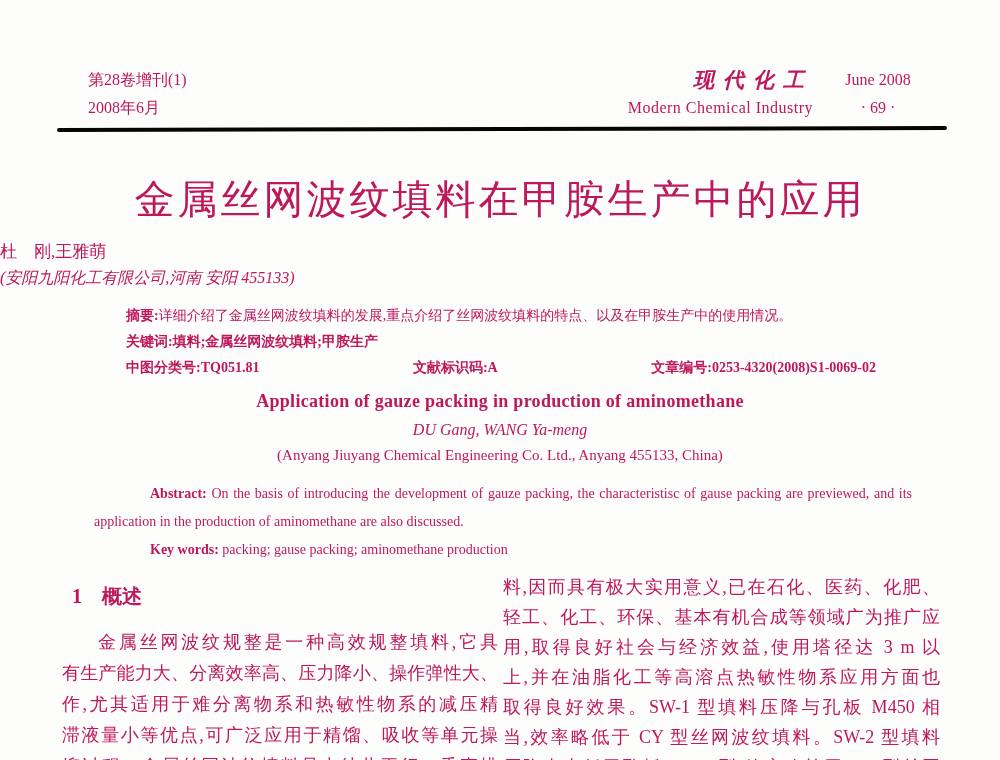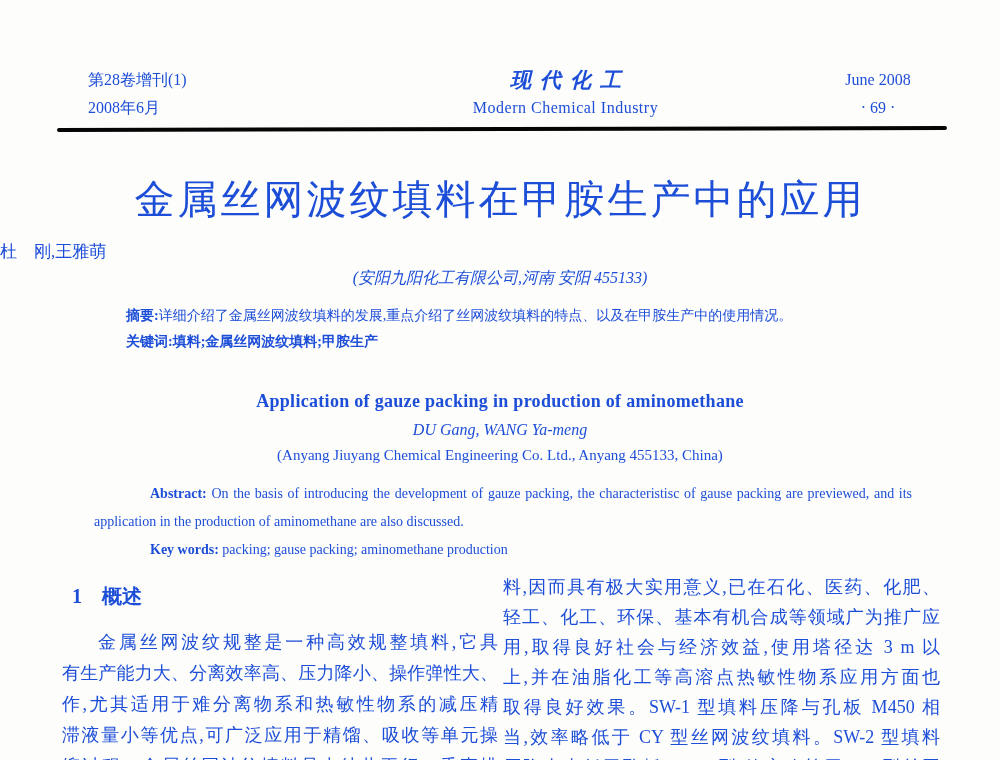--- a/index.html
+++ b/index.html
@@ -1,36 +1,36 @@
 <!DOCTYPE html>
 <html><head>
 <meta charset="utf-8">
 <style>
   * { margin:0; padding:0; box-sizing:border-box; }
   html,body { background:#ffffff; }
   .page {
     position:relative; width:1000px; height:760px;
     background:#fdfdfb; overflow:hidden;
-    font-family:"Liberation Serif", serif; color:#1d4ed8;padding-left:32px;
+    font-family:"Liberation Serif", serif; color:#be185d;padding-left:32px;
   }
   
   .header { position:absolute; top:66px; left:88px; width:855px; display:flex; }
   .h-left { width:230px; font-size:16px; line-height:28px; }
-  .h-center { flex:1; text-align:center; }
+  .h-center { flex:1; text-align:right; }
   .journal-cn { font-size:21px; font-weight:bold; font-style:italic; letter-spacing:9px; padding-left:9px; }
   .journal-en { font-size:16px; margin-top:5px; letter-spacing:0.5px; }
   .h-right { width:130px; text-align:center; font-size:16px; line-height:28px; }
   .rule { position:absolute; top:127px; left:57px; width:890px; height:4px;
           background:#050505; border-radius:2px; transform:rotate(-0.12deg); }
   
   .title-cn { position:absolute; top:172px; left:0; width:100%; text-align:center;
               font-family:"Liberation Sans", sans-serif; font-weight:normal;
               font-size:40px; letter-spacing:3px; }
   .authors-cn { position:absolute; top:240px; left:0; width:100%; font-size:17px; }
-  .affil-cn { position:absolute; top:268px; left:0; width:100%; text-align:center;
+  .affil-cn { position:absolute; top:268px; left:0; width:100%; 
               font-size:16px; font-style:italic; }
   
   .meta { position:absolute; top:303px; left:126px; width:750px; font-size:14px; line-height:26px; }
   .meta .lbl { font-weight:bold; }
   .meta .kwline { font-weight:bold; }
   .meta-row3 { display:flex; justify-content:space-between; font-weight:bold; }
   
   .title-en { position:absolute; top:391px; left:0; width:100%; text-align:center;
               font-size:18px; font-weight:bold; letter-spacing:0.3px; }
   .authors-en { position:absolute; top:421px; left:0; width:100%; text-align:center;
@@ -76,20 +76,25 @@
   <div class="authors-cn">杜　刚,王雅萌</div>
   <div class="affil-cn">(安阳九阳化工有限公司,河南 安阳 455133)</div>
 
   <div class="meta">
     <div>
       <span class="lbl">摘要:</span><span>详细介绍了金属丝网波纹填料的发展,重点介绍了丝网波纹填料的特点、以及在甲胺生产中的使用情况。</span>
     </div>
     <div class="kwline">
       <span class="lbl">关键词:</span><span>填料;金属丝网波纹填料;甲胺生产</span>
     </div>
+    <div class="meta-row3">
+      <span><span class="lbl">中图分类号:</span><span>TQ051.81</span></span>
+      <span><span class="lbl">文献标识码:</span><span>A</span></span>
+      <span><span class="lbl">文章编号:</span><span>0253-4320(2008)S1-0069-02</span></span>
+    </div>
   </div>
 
   <div class="title-en">Application of gauze packing in production of aminomethane</div>
   <div class="authors-en">DU Gang, WANG Ya-meng</div>
   <div class="affil-en">(Anyang Jiuyang Chemical Engineering Co. Ltd., Anyang 455133, China)</div>
 
   <div class="abs-en">
     <p class="indent">
       <span class="lbl">Abstract:</span><span> On the basis of introducing the development of gauze packing, the characteristisc of gause packing are previewed, and its application in the production of aminomethane are also discussed.</span>
     </p>

